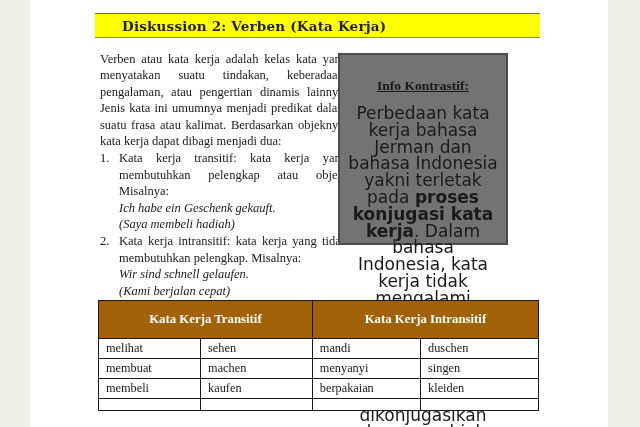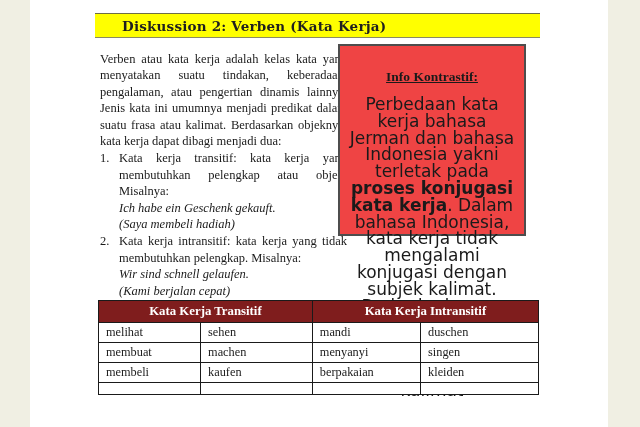--- a/index.html
+++ b/index.html
@@ -35,22 +35,22 @@
   }
   .intro-paragraph { text-align:justify; }
   .num-list { margin-top:1px; }
   .num-item { display:flex; margin-top:1px; }
   .num-item .num { width:19px; flex:0 0 19px; }
   .num-item .item-body { flex:1; }
   .num-item .item-text { text-align:justify; }
   .example { font-weight:normal; font-style:italic; }
   
   .info-box {
-    position:absolute; left:308px; top:44px; width:188px; height:192px;
-    background:#ef4444;
+    position:absolute; left:308px; top:53px; width:170px; height:192px;
+    background:#737373;
     border:2px solid #4d4d4d;
     text-align:center;
     padding-top:21px;
   }
   .info-box .info-title {
     display:inline-block;
     font-family:"Liberation Serif", serif;
     font-weight:bold; font-size:13.5px;
     text-decoration:underline;
     margin-bottom:11px;
@@ -62,23 +62,23 @@
   }
   .info-box .info-text b { font-weight:bold; }
   
   .verb-table {
     position:absolute; left:68px; top:300px; width:441px;
     border-collapse:collapse;
     font-size:12.3px;
   }
   .verb-table th, .verb-table td { border:1px solid #1a1a1a; }
   .verb-table th {
-    background:#7f1d1d; color:#ffffff;
+    background:#a16207; color:#ffffff;
     font-weight:bold; font-size:12.8px;
-    height:22px; text-align:center;
+    height:38px; text-align:center;
   }
   .verb-table td {
     height:20px; padding:0 0 0 7px; text-align:left;
     background:#ffffff; vertical-align:middle;
   }
   .verb-table .partial td { height:12px; }
   .c1 { width:23.2%; } .c2 { width:25.4%; } .c3 { width:24.6%; } .c4 { width:26.8%; }
 </style>
 </head>
 <body>

